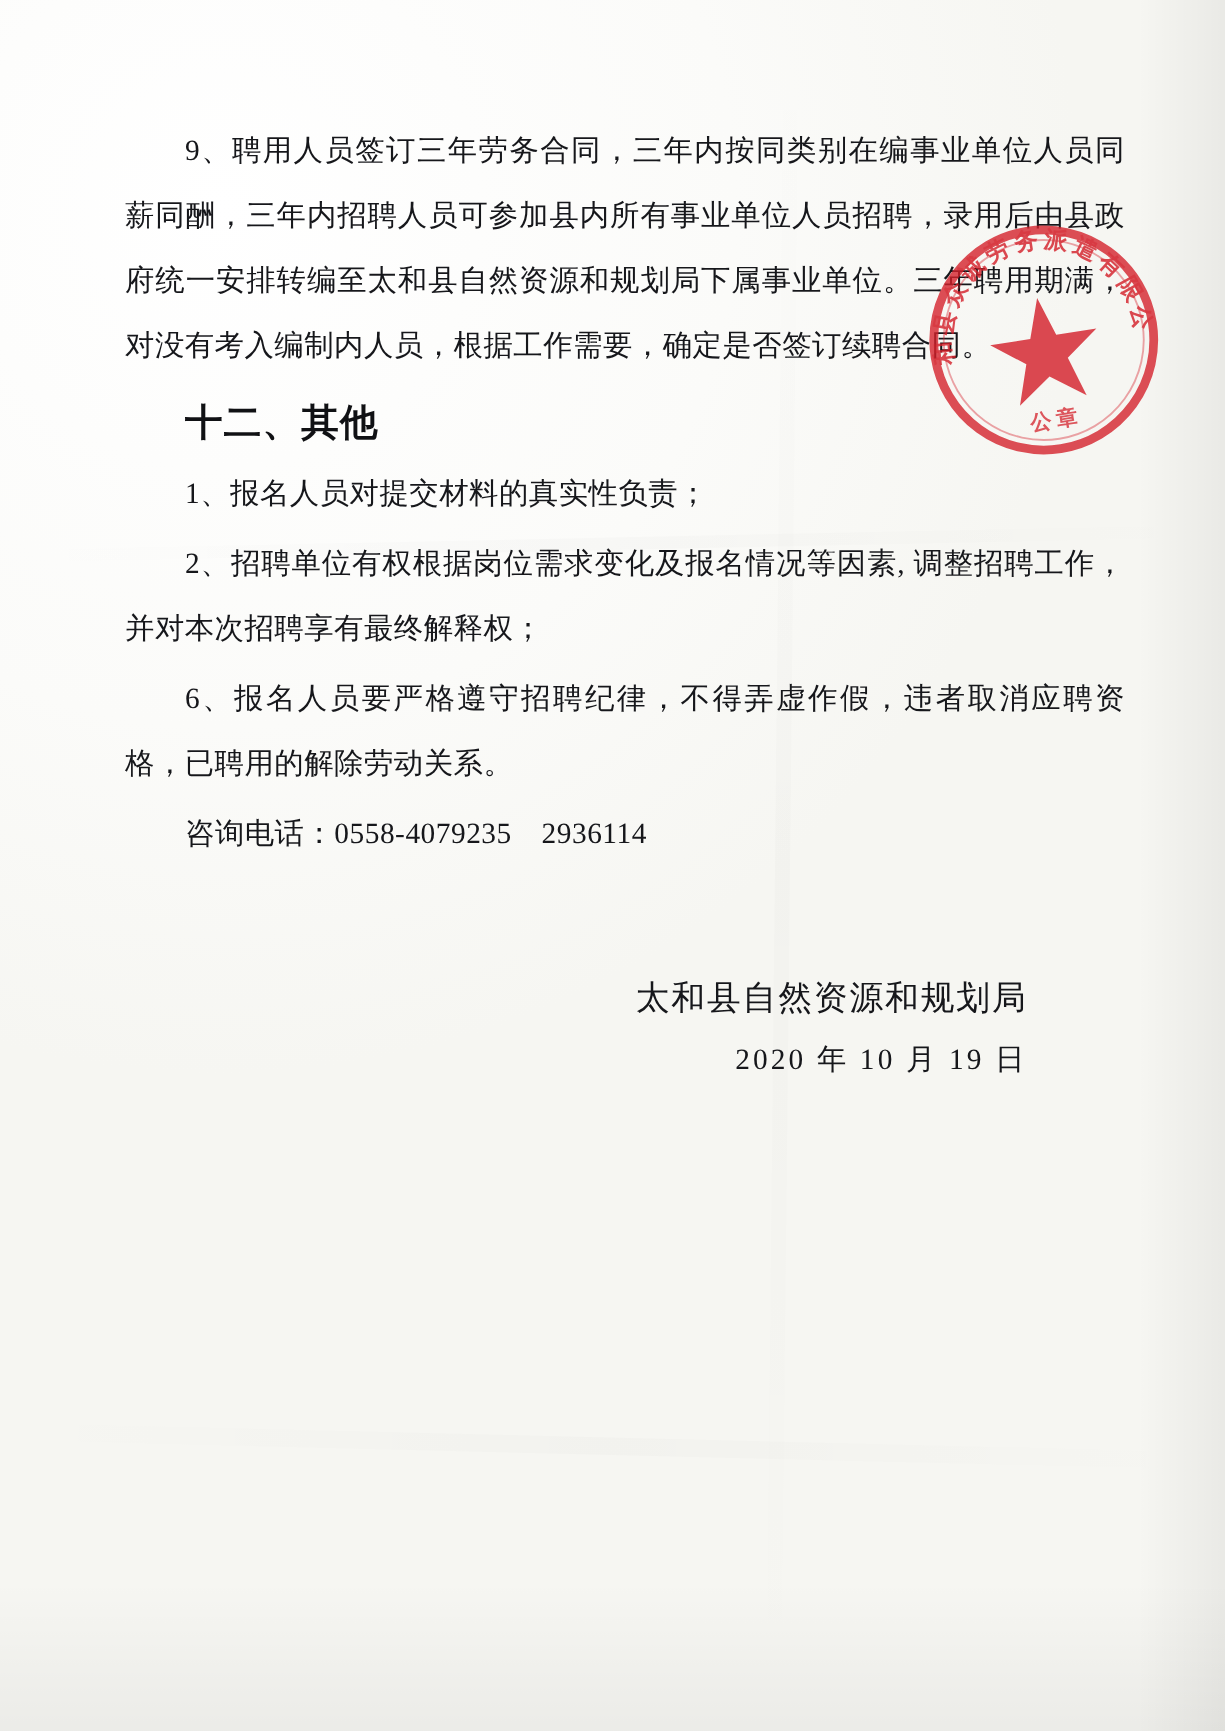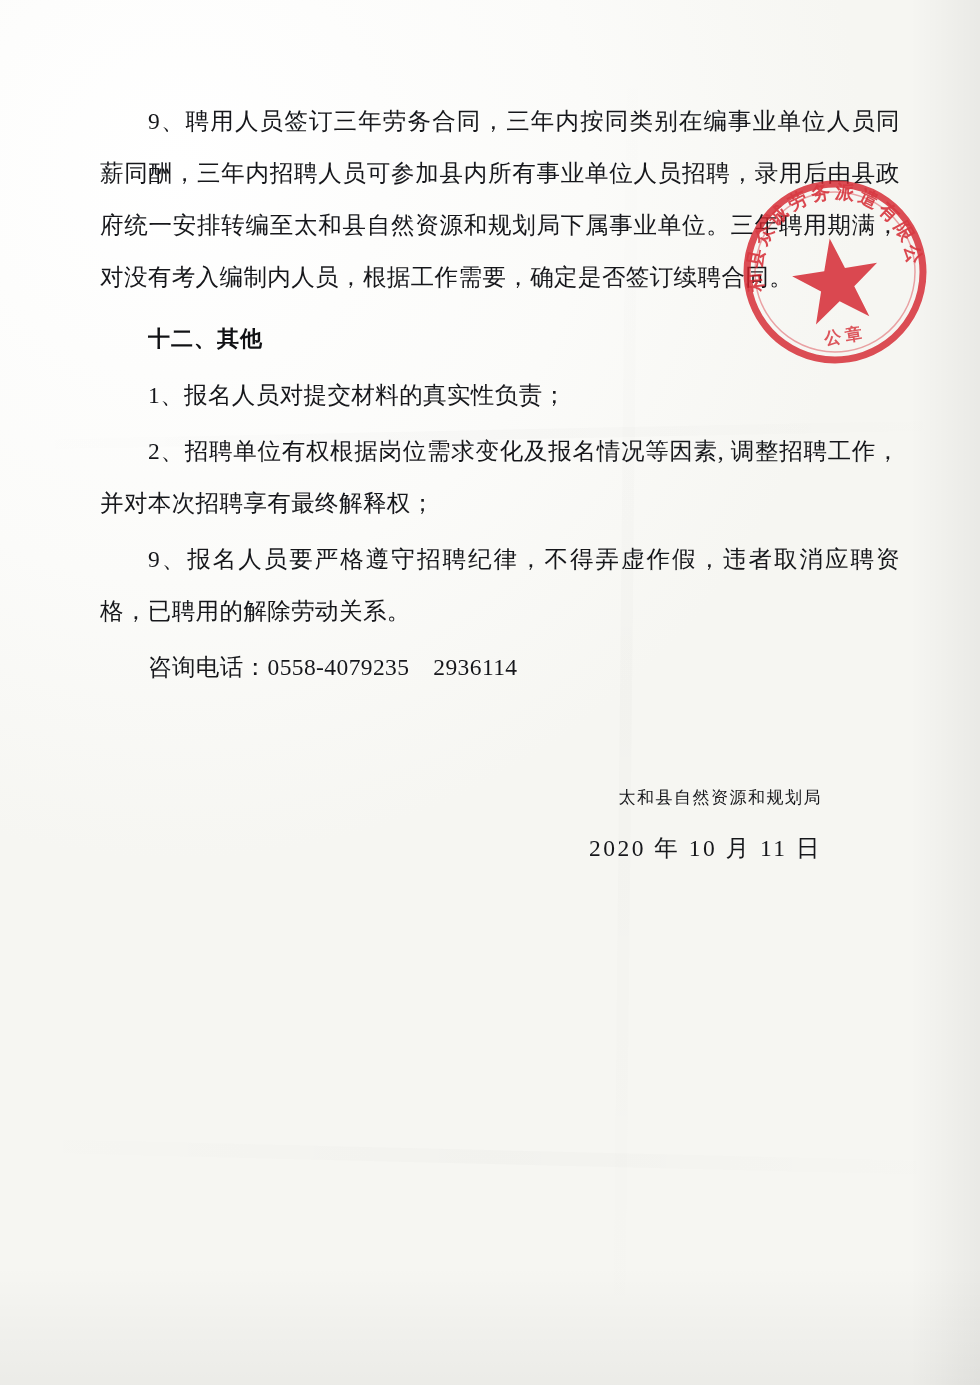--- a/index.html
+++ b/index.html
@@ -58,21 +58,21 @@
     line-height: 52px;
     color: #16171b;
     letter-spacing: 0.4px;
     text-align: justify;
     font-family: "Liberation Serif", "DejaVu Serif", serif;
   }
   p.indent { text-indent: 48px; }
 
   h2.heading {
     margin: 10px 0 4px 0;
-    font-size: 22px;
+    font-size: 30px;
     line-height: 52px;
     font-weight: bold;
     color: #101114;
     text-indent: 48px;
     letter-spacing: 1px;
   }
 
   .phone {
     margin-top: 26px;
     text-indent: 48px;
@@ -80,21 +80,21 @@
     line-height: 52px;
     color: #16171b;
   }
 
   .signature {
     margin-top: 80px;
     text-align: right;
     padding-right: 78px;
   }
   .signature .org {
-    font-size: 17px;
+    font-size: 27px;
     line-height: 50px;
     color: #16171b;
     letter-spacing: 1.5px;
   }
   .signature .date {
     font-size: 23.5px;
     line-height: 50px;
     color: #16171b;
     letter-spacing: 2.5px;
   }
@@ -129,27 +129,27 @@
 
   <div id="content">
 
     <p class="para indent">9、聘用人员签订三年劳务合同，三年内按同类别在编事业单位人员同薪同酬，三年内招聘人员可参加县内所有事业单位人员招聘，录用后由县政府统一安排转编至太和县自然资源和规划局下属事业单位。三年聘用期满，对没有考入编制内人员，根据工作需要，确定是否签订续聘合同。</p>
 
 
     <h2 class="heading">十二、其他</h2>
 
     <p class="para indent">1、报名人员对提交材料的真实性负责；</p>
     <p class="para indent">2、招聘单位有权根据岗位需求变化及报名情况等因素, 调整招聘工作，并对本次招聘享有最终解释权；</p>
-    <p class="para indent">9、报名人员要严格遵守招聘纪律，不得弄虚作假，违者取消应聘资格，已聘用的解除劳动关系。</p>
+    <p class="para indent">6、报名人员要严格遵守招聘纪律，不得弄虚作假，违者取消应聘资格，已聘用的解除劳动关系。</p>
 
     <p class="para phone">咨询电话：0558-4079235　2936114</p>
 
     <div class="signature">
       <div class="org">太和县自然资源和规划局</div>
-      <div class="date">2020 年 10 月 11 日</div>
+      <div class="date">2020 年 10 月 19 日</div>
     </div>
 
   </div>
 
   <div id="seal">
     <svg width="200" height="200" viewBox="0 0 200 200" xmlns="http://www.w3.org/2000/svg">
       <defs>
         <path id="arcpath" d="M 100,100 m -74,0 a 74,74 0 1,1 148,0" fill="none"></path>
         <path id="arctext" d="M 26,104 A 74,74 0 0,1 174,104" fill="none"></path>
       </defs>

